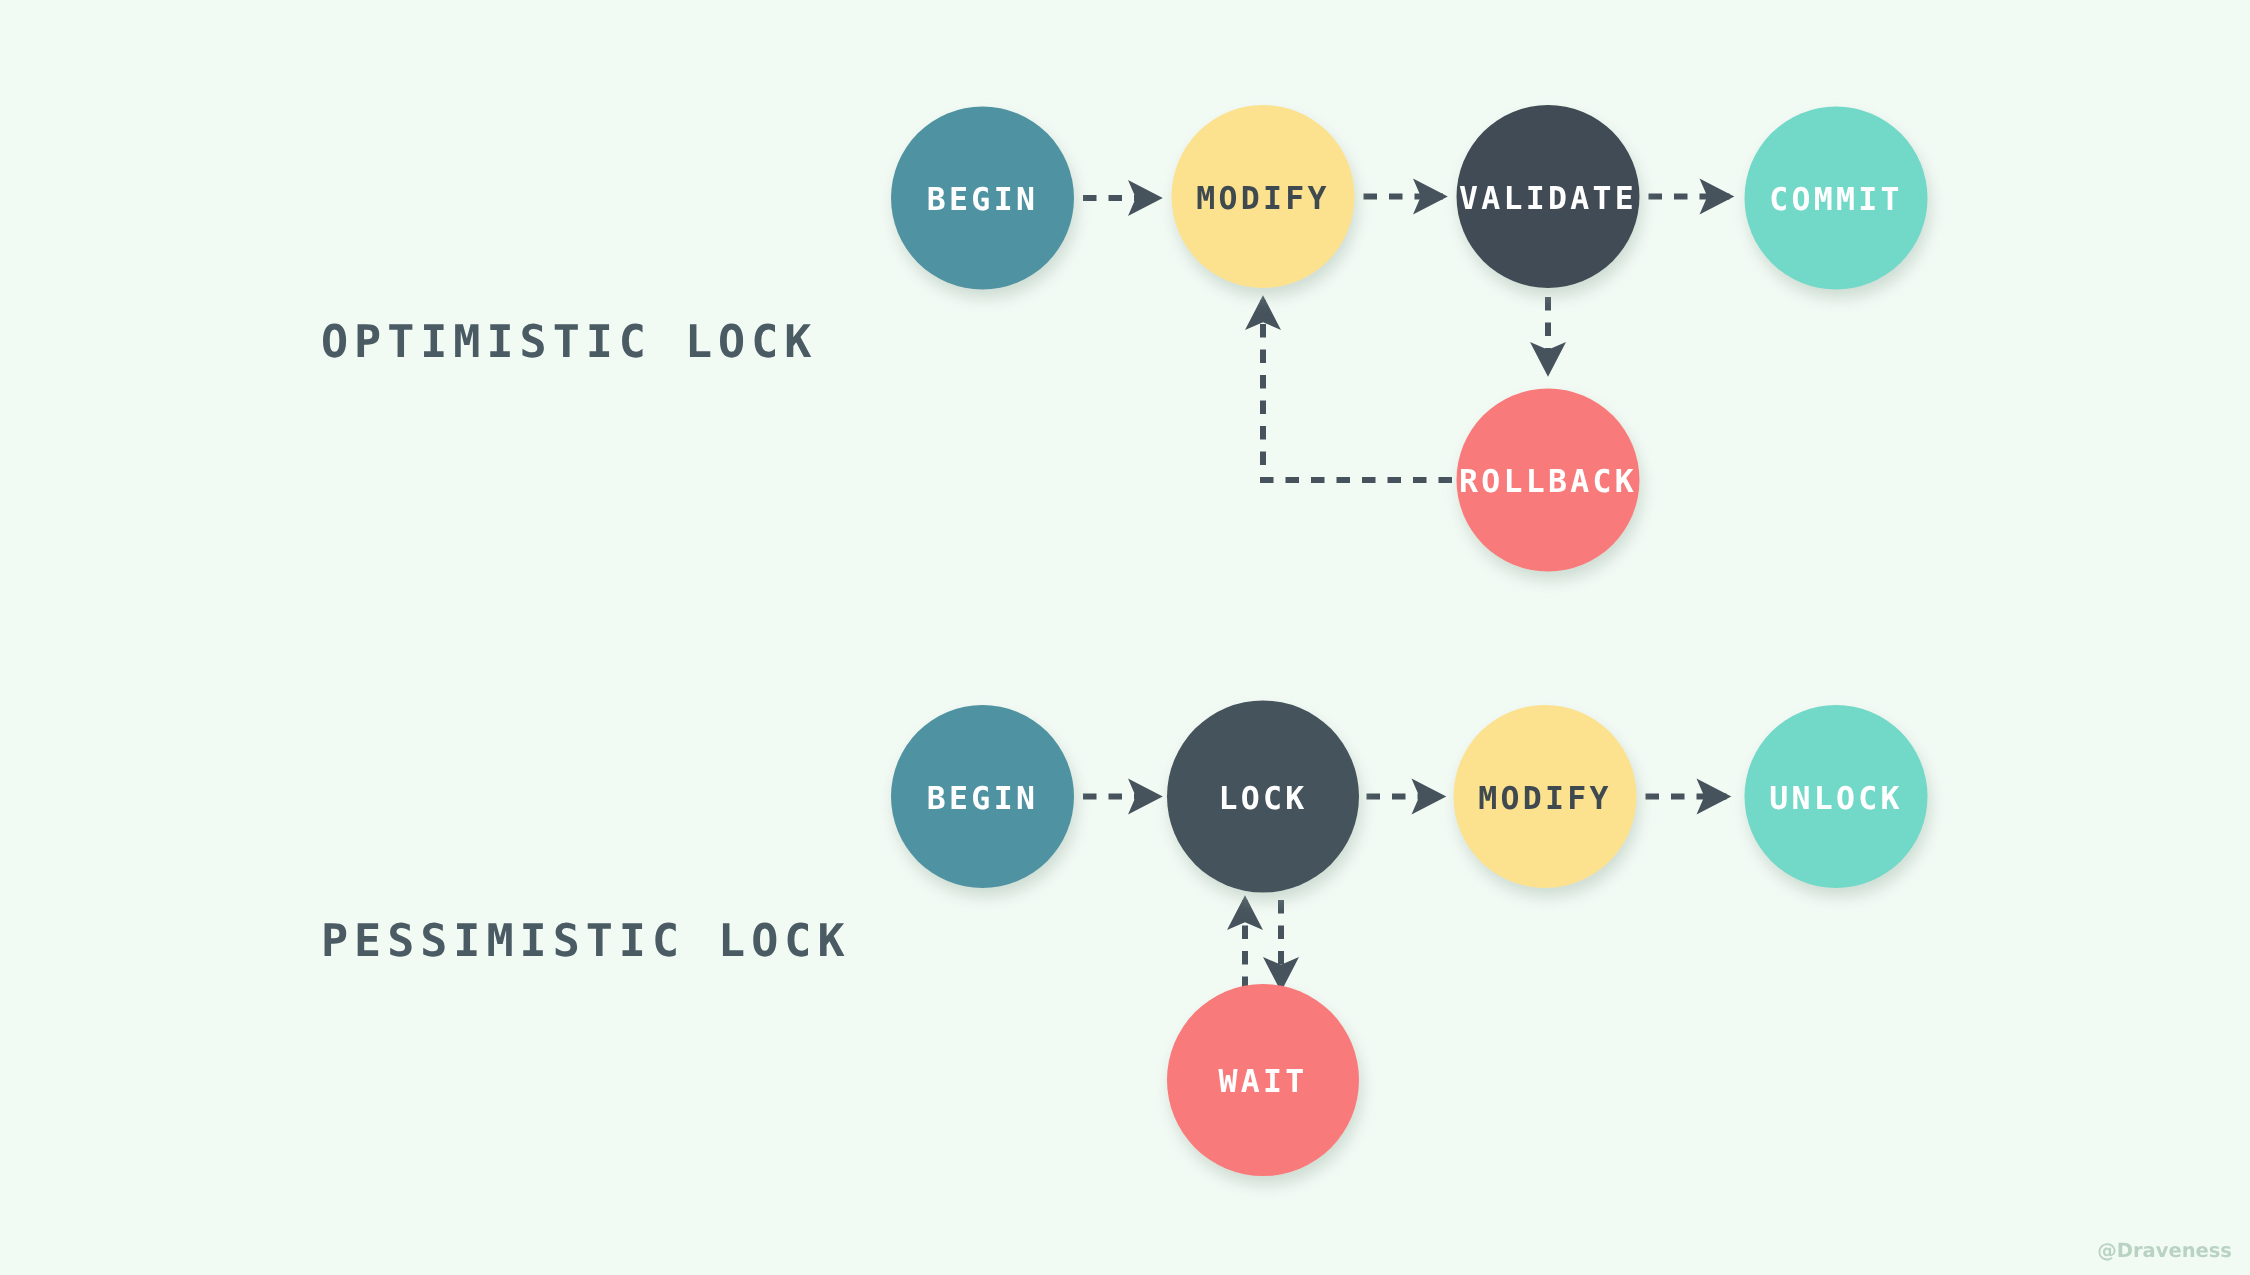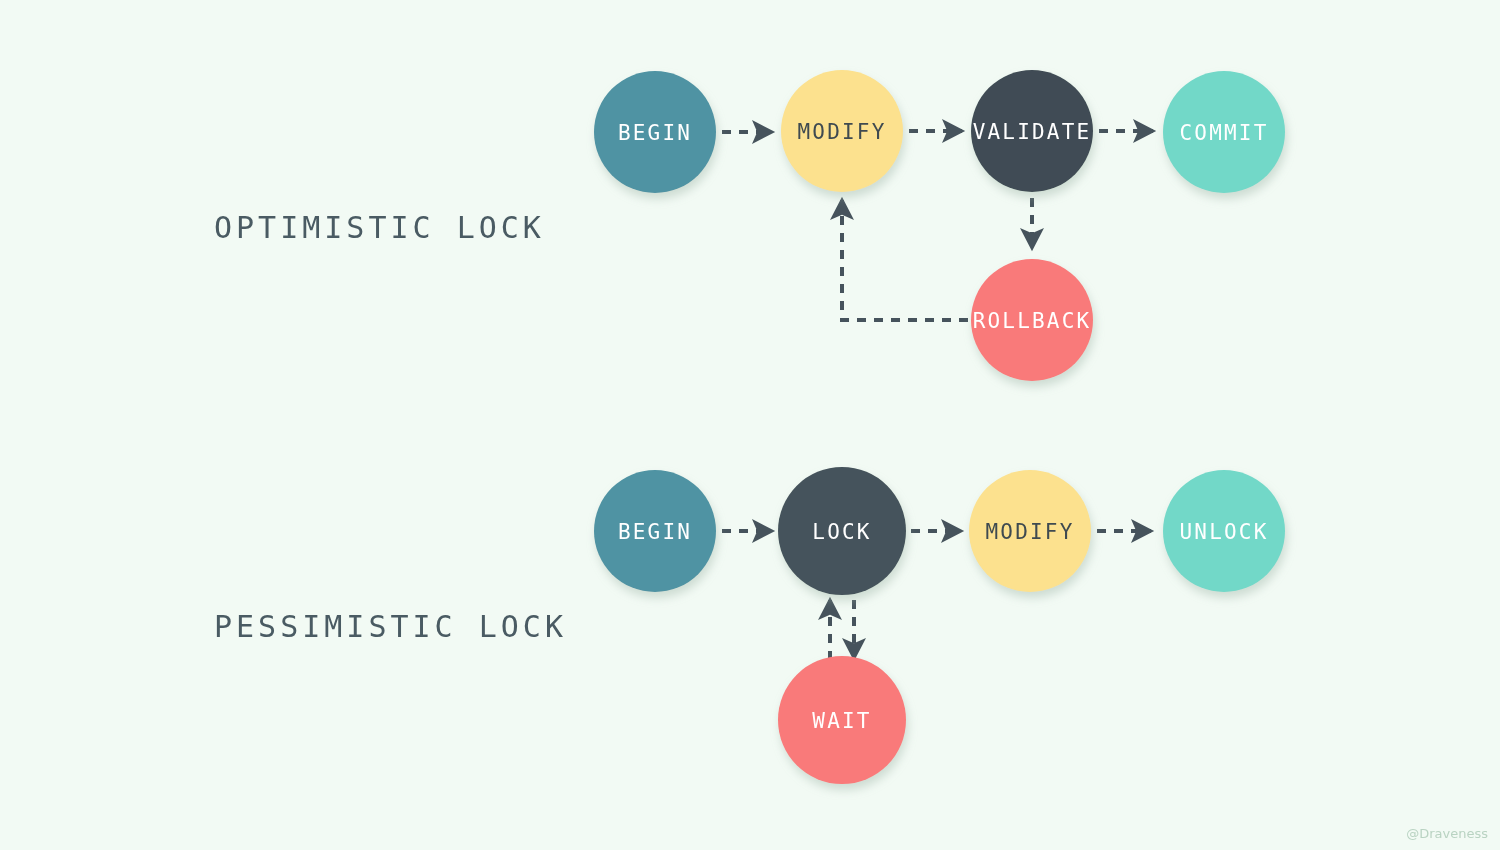--- a/index.html
+++ b/index.html
@@ -10,20 +10,21 @@
     width: 1500px;
     height: 850px;
     background: #f2faf4;
     font-family: "DejaVu Sans Mono", "Liberation Mono", monospace;
     overflow: hidden;
   }
   #stage {
     position: relative;
     width: 1500px;
     height: 850px;
+    font-weight: bold;
   }
   svg#diagram {
     position: absolute;
     inset: 0;
     width: 1500px;
     height: 850px;
     display: block;
   }
   .section-label {
     font-family: "DejaVu Sans Mono", "Liberation Mono", monospace;

